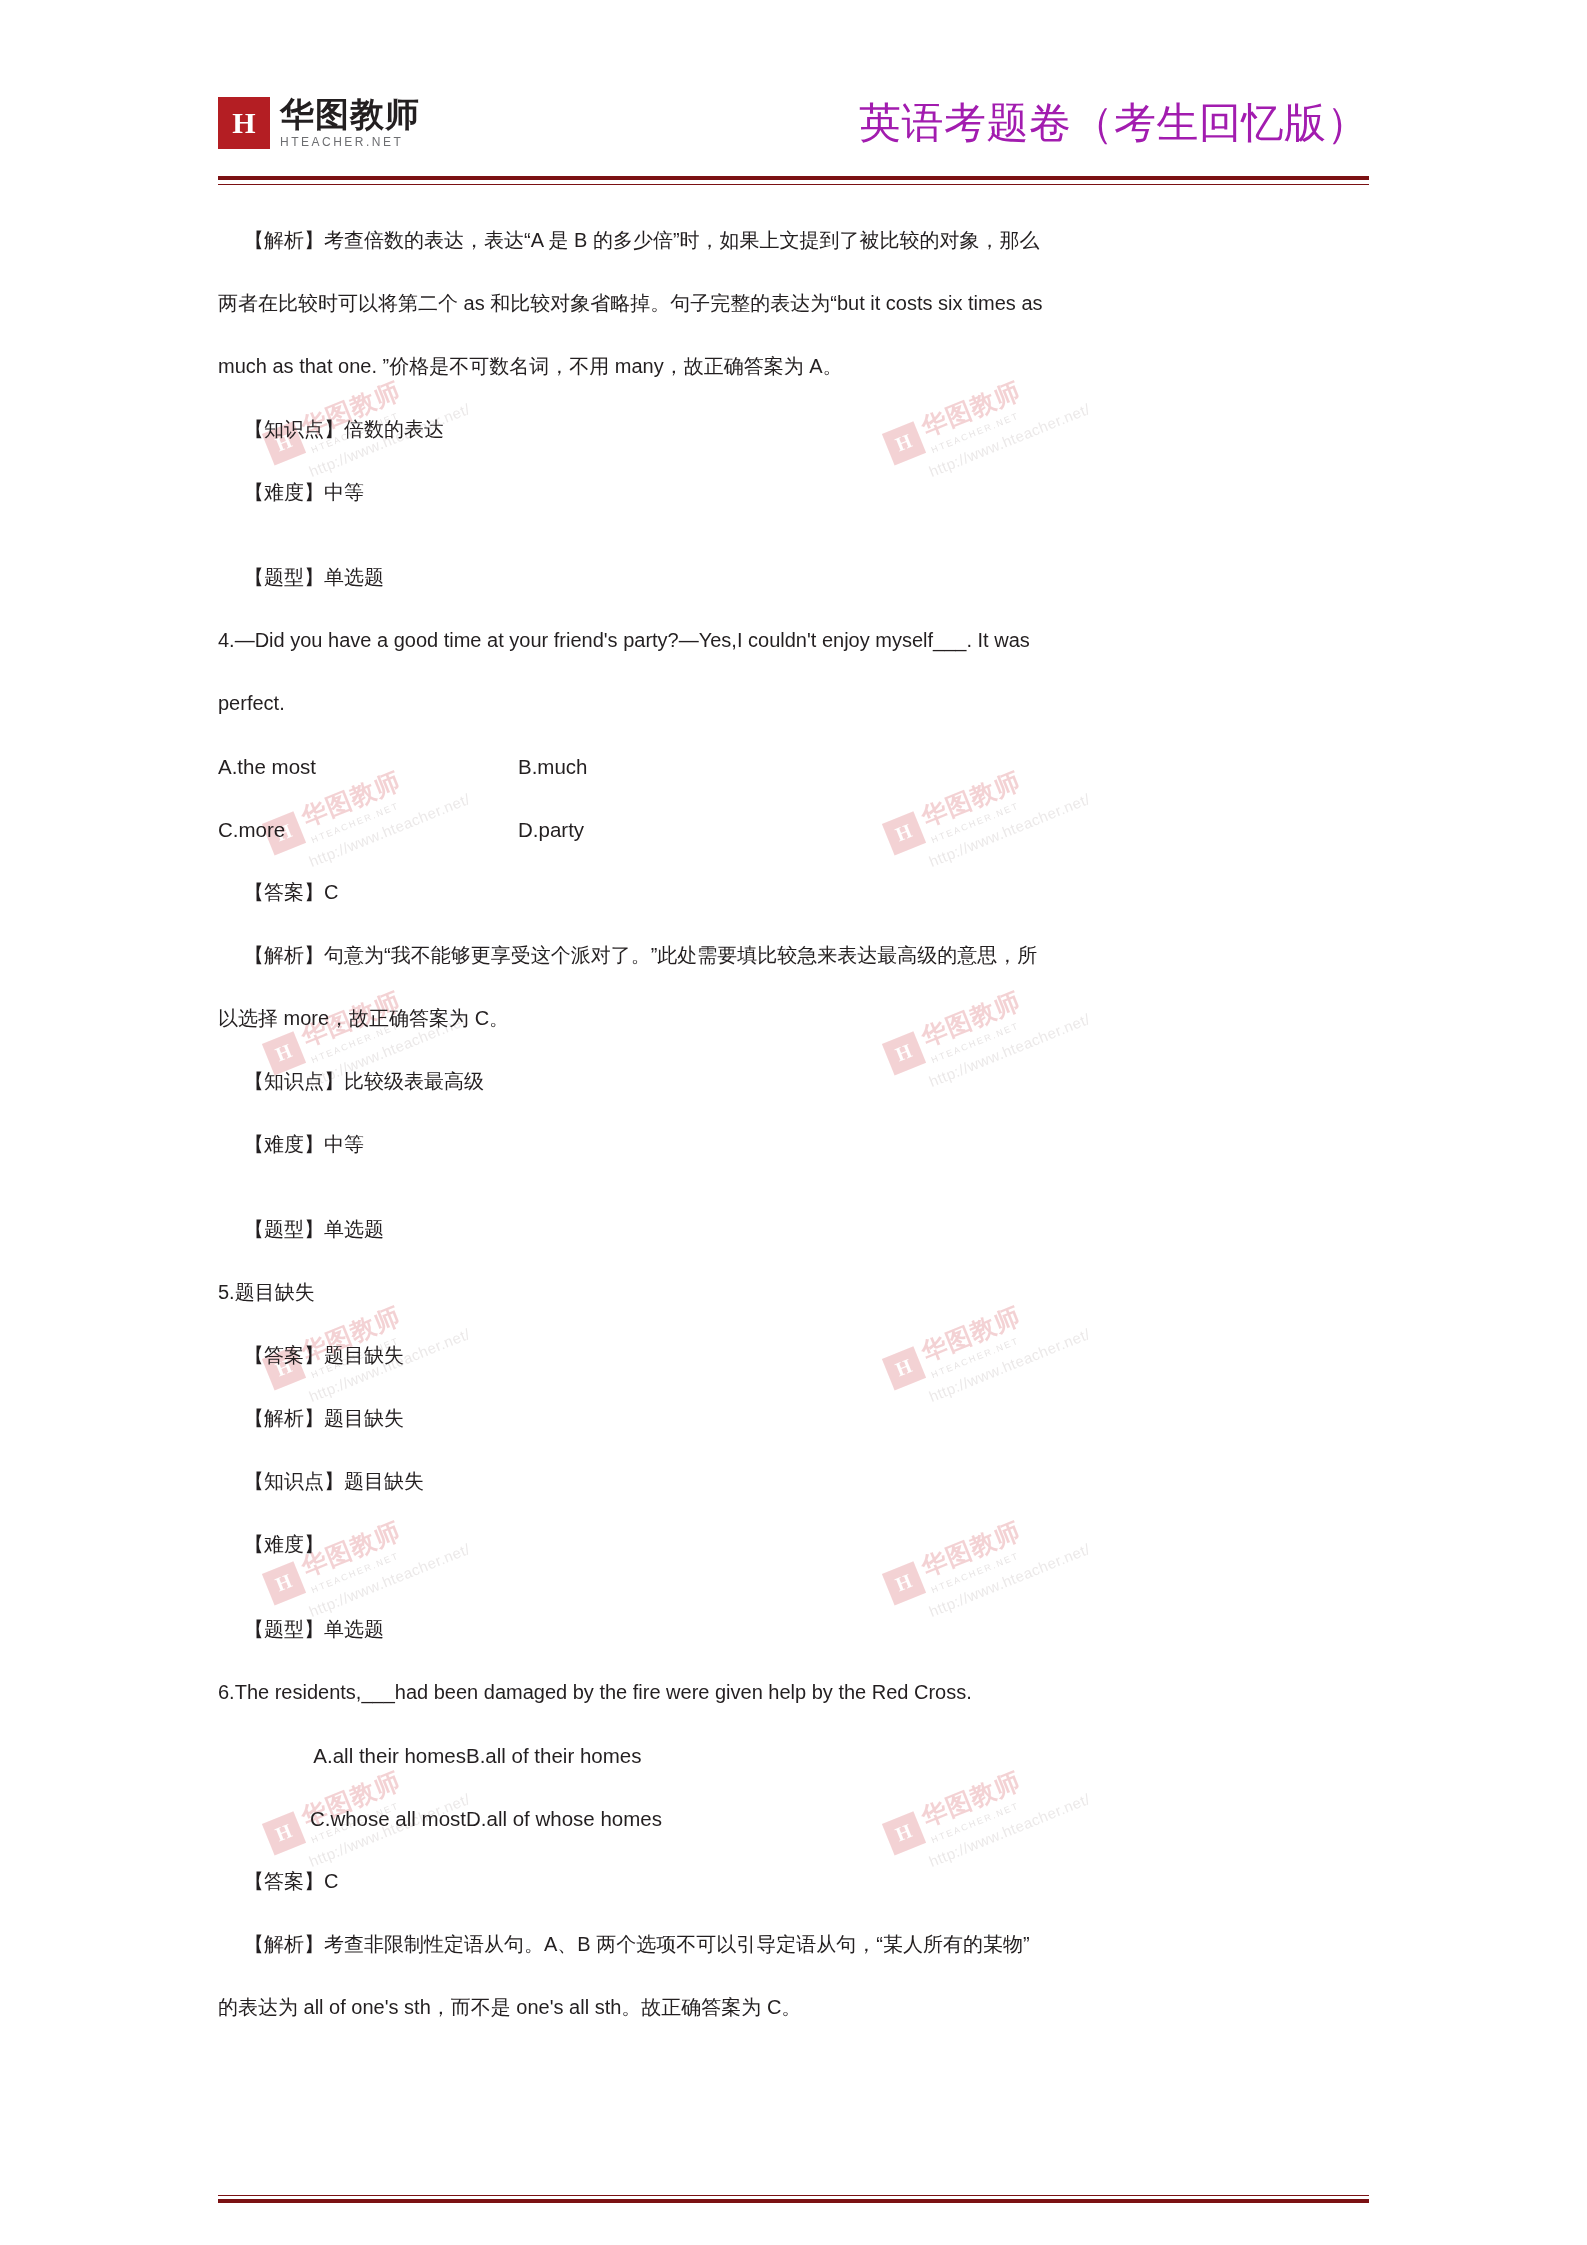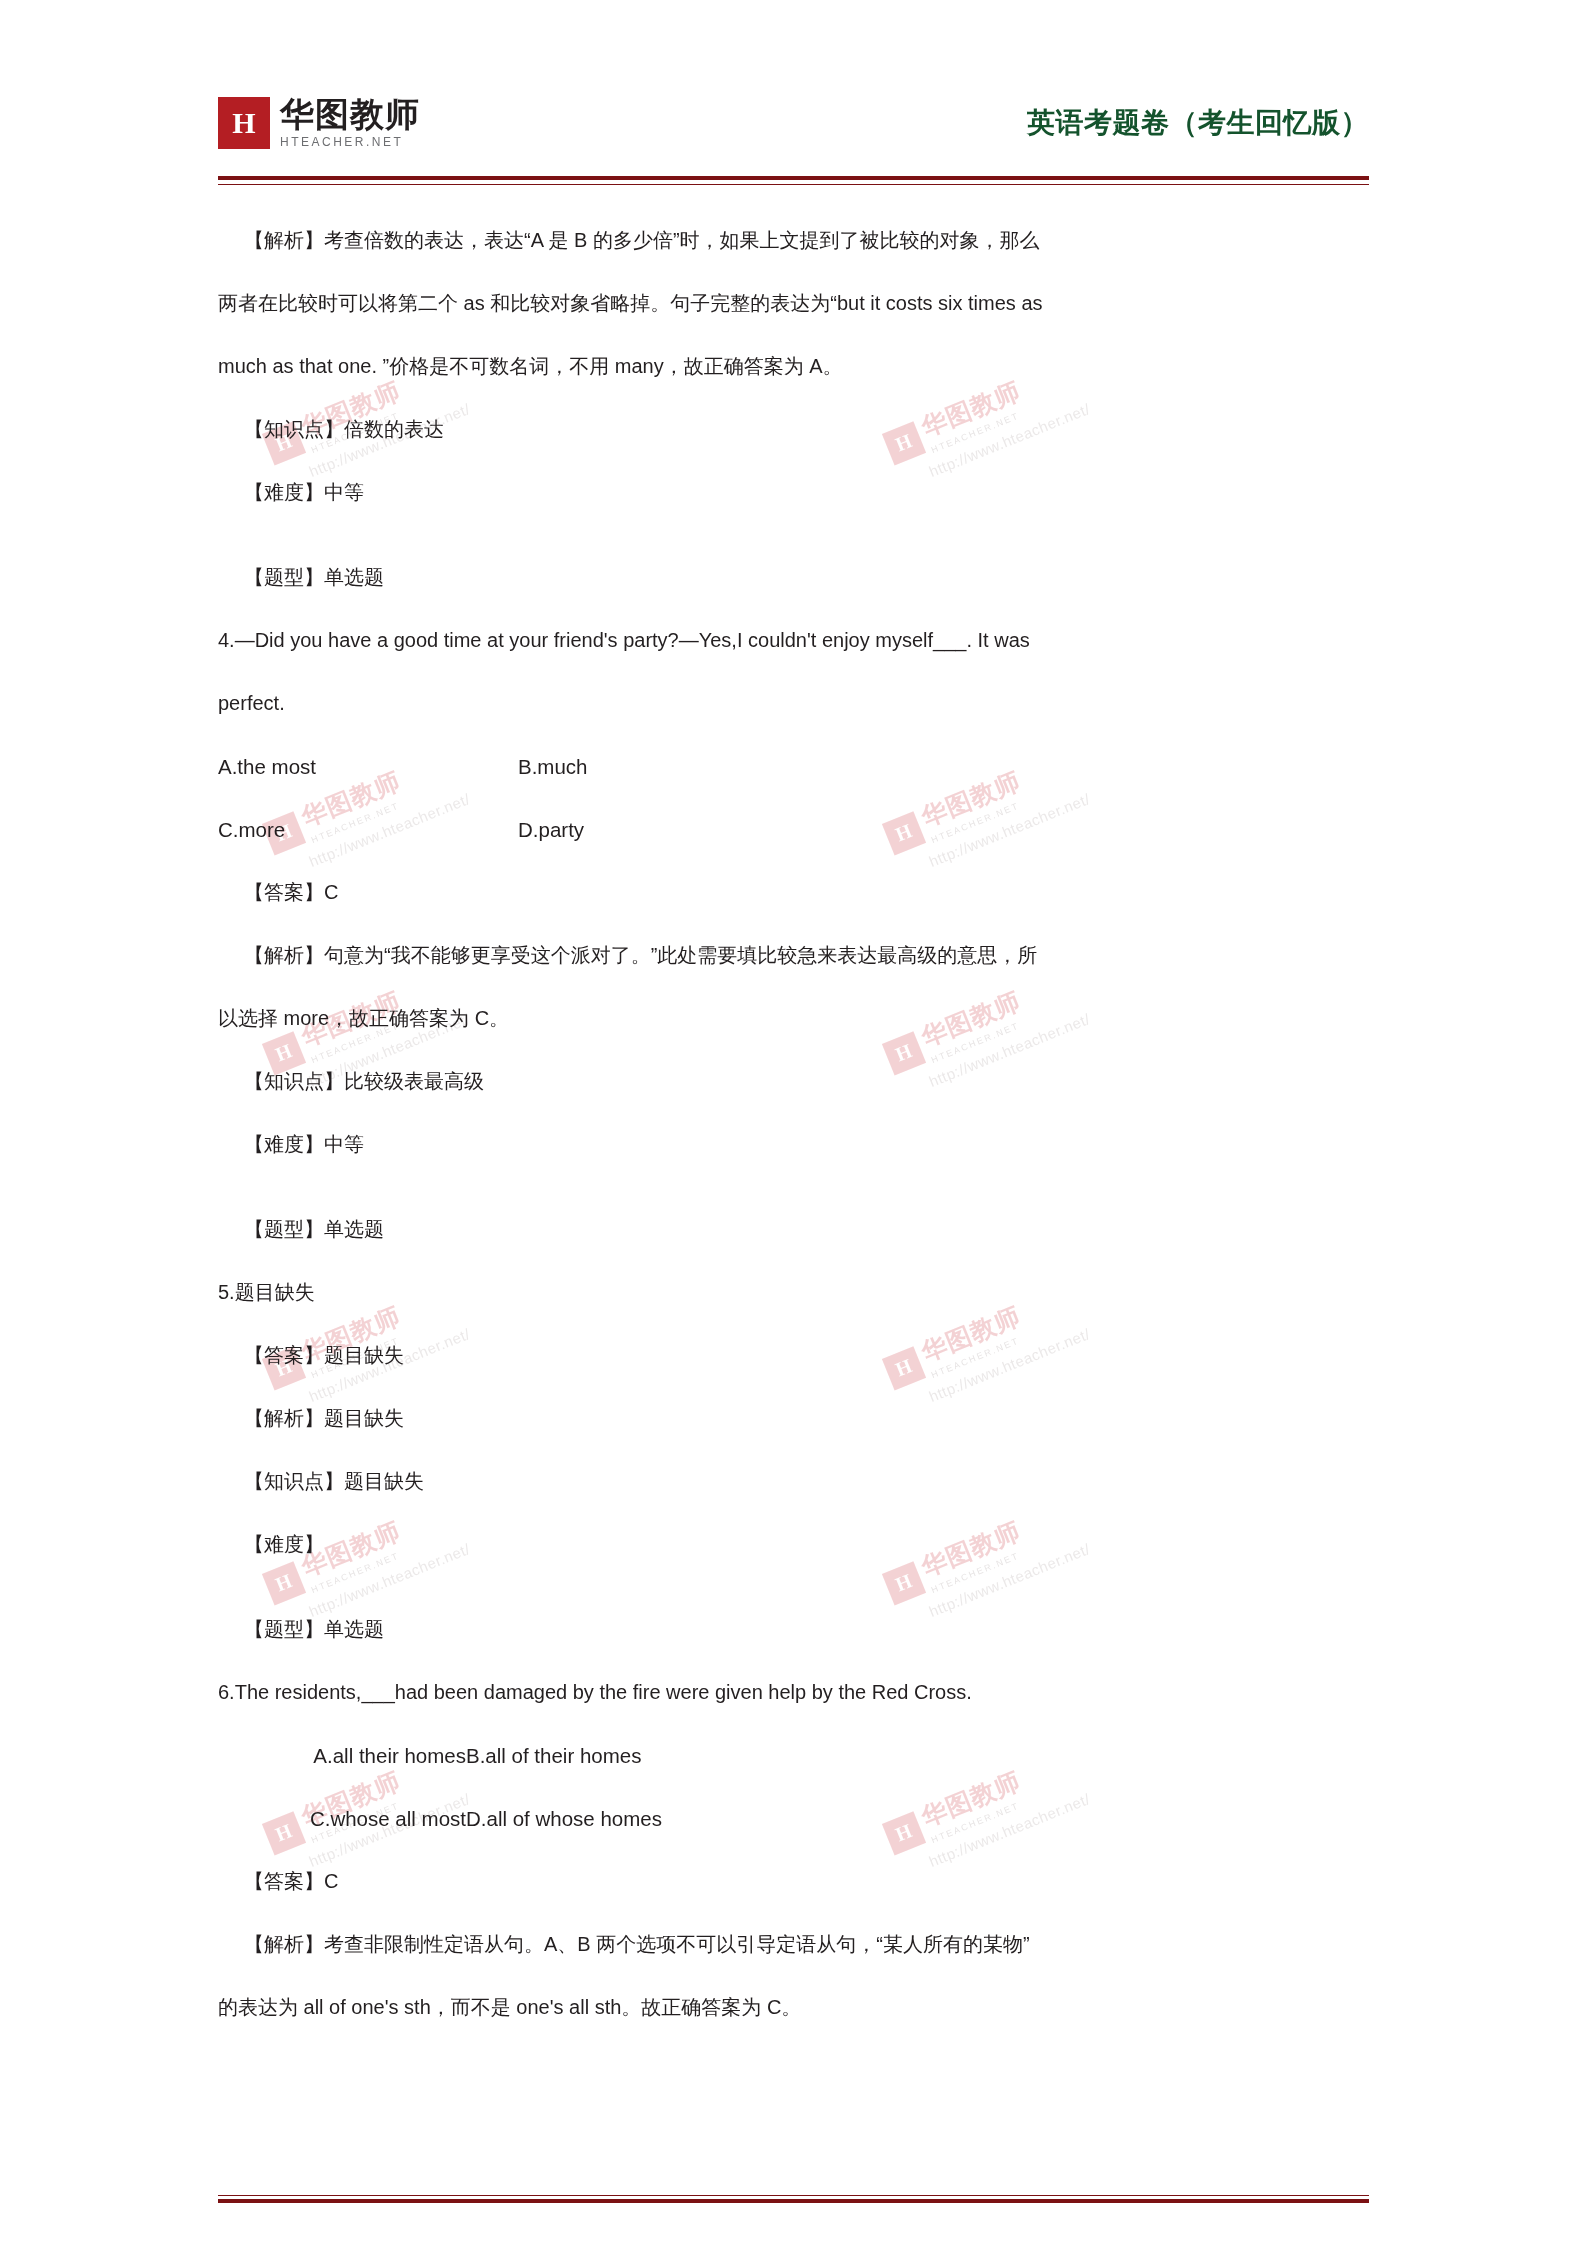--- a/index.html
+++ b/index.html
@@ -61,23 +61,23 @@
     color: #231f20;
     letter-spacing: 1px;
   }
   .logo-en {
     font-size: 12px;
     color: #6d6e71;
     letter-spacing: 2.5px;
     margin-top: 3px;
   }
   .header-title {
-    font-size: 28px;
-    font-weight: bold;
-    color: #14532d;
+    font-size: 42px;
+    font-weight: normal;
+    color: #a21caf;
     letter-spacing: 0.5px;
   }
 
   
   .rule-top {
     margin: 8px 218px 0 218px;
     border-top: 4px solid #7b1113;
     border-bottom: 1.5px solid #7b1113;
     height: 4px;
     box-sizing: content-box;

